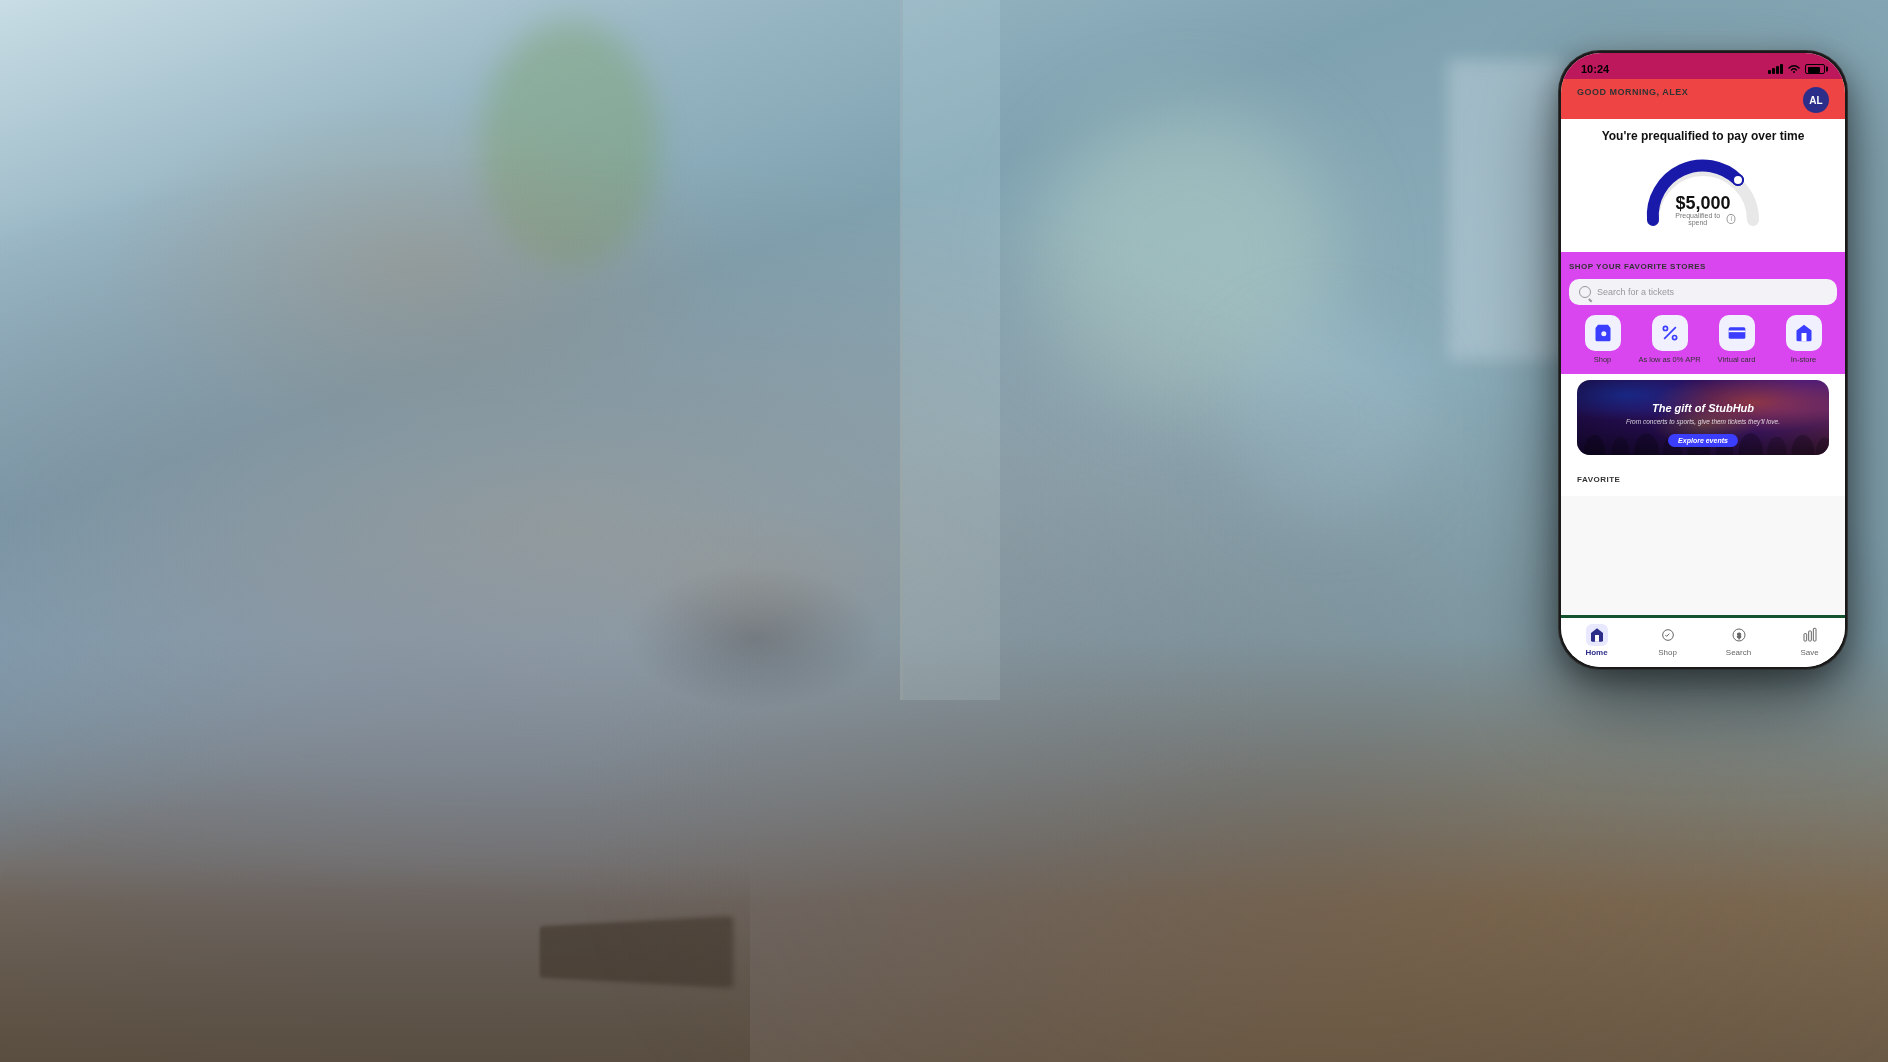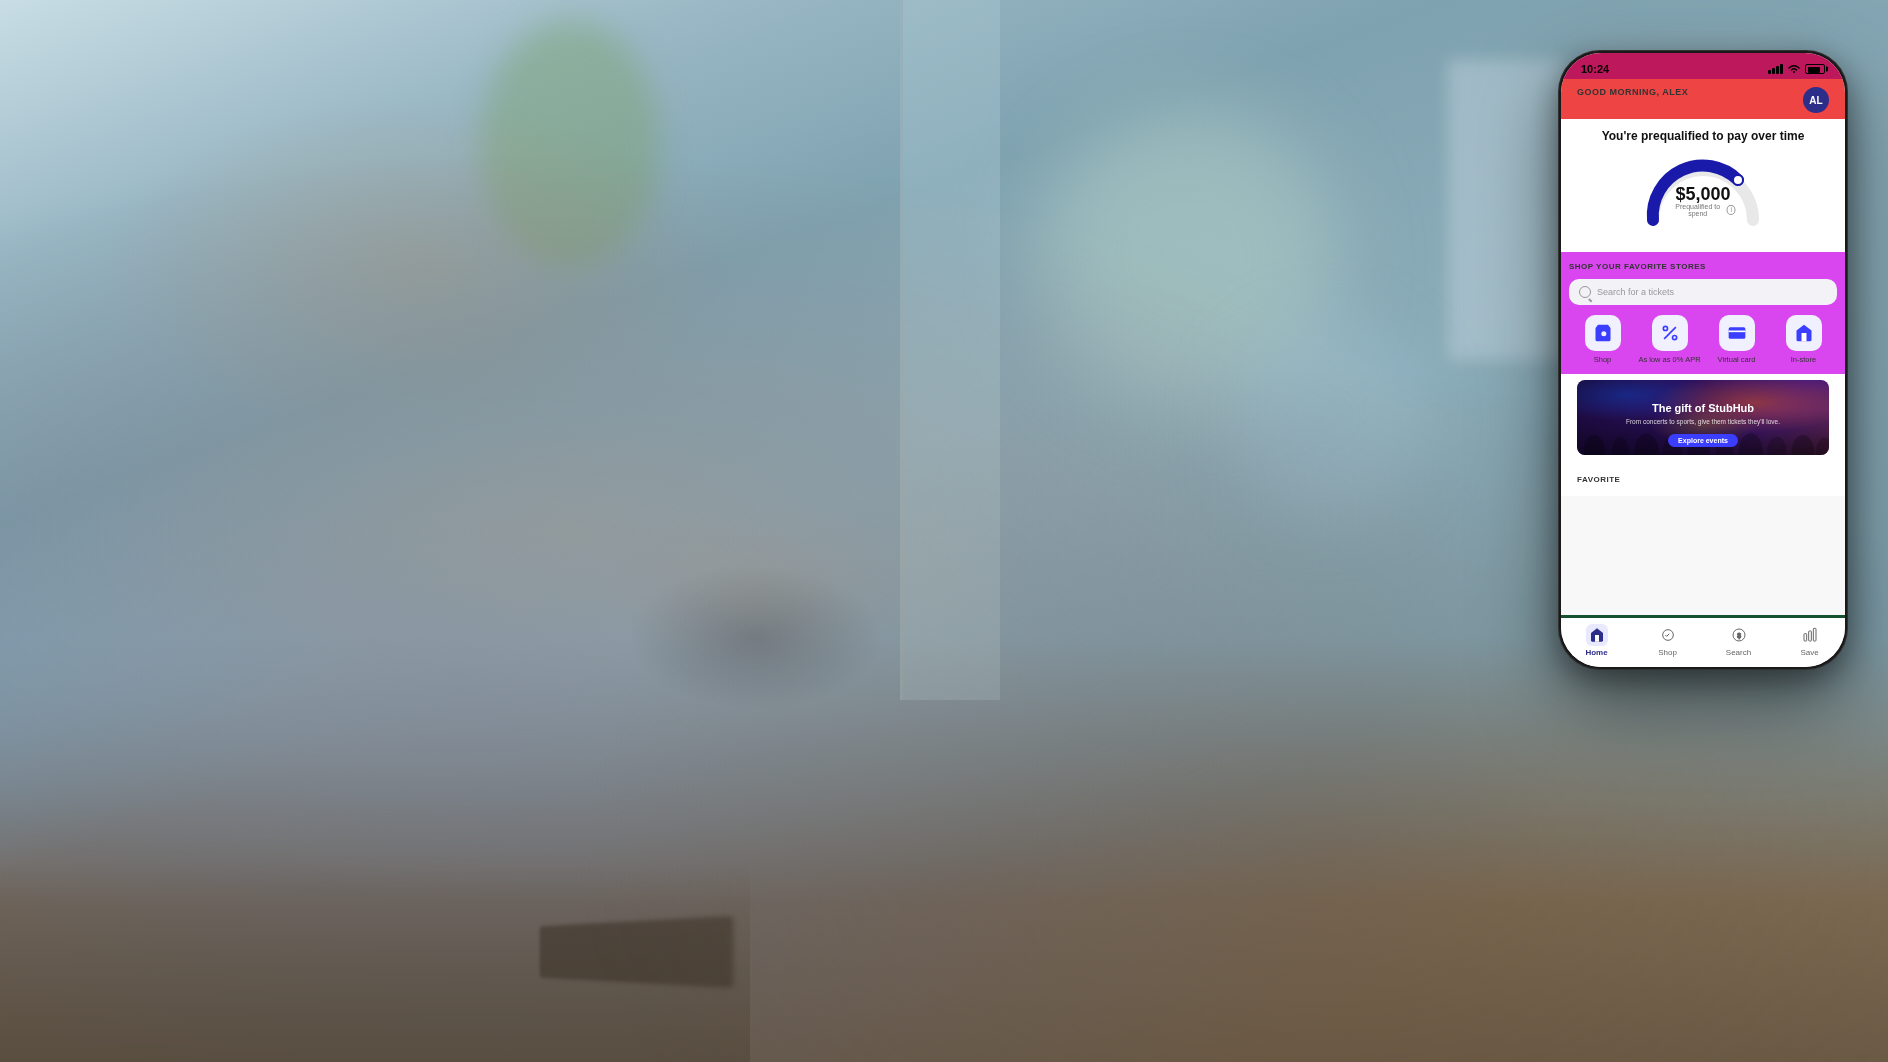--- a/index.html
+++ b/index.html
@@ -214,21 +214,21 @@
       margin: 0 auto 6px;
     }
 
     .gauge-svg {
       width: 100%;
       height: 100%;
     }
 
     .gauge-amount {
       position: absolute;
-      bottom: 13px;
+      bottom: 4px;
       left: 50%;
       transform: translateX(-50%);
       text-align: center;
     }
 
     .gauge-value {
       font-size: 18px;
       font-weight: 800;
       color: #111;
       display: block;
@@ -335,26 +335,27 @@
       font-size: 7.5px;
       color: #333;
       text-align: center;
       font-weight: 500;
       line-height: 1.2;
     }
 
     
     .promo-banner {
       margin: 6px 16px;
-      border-radius: 8px;
+      border-radius: 13px;
       overflow: hidden;
       height: 75px;
       position: relative;
       flex-shrink: 0;
       background: linear-gradient(135deg, #1a0a3e 0%, #2d1060 40%, #4a1a7a 70%, #6b2a5a 100%);
+      font-style: italic;
     }
 
     .promo-crowd {
       position: absolute;
       inset: 0;
       background: linear-gradient(to top, rgba(0,0,0,0.6) 0%, transparent 60%);
     }
 
     .promo-lights {
       position: absolute;

